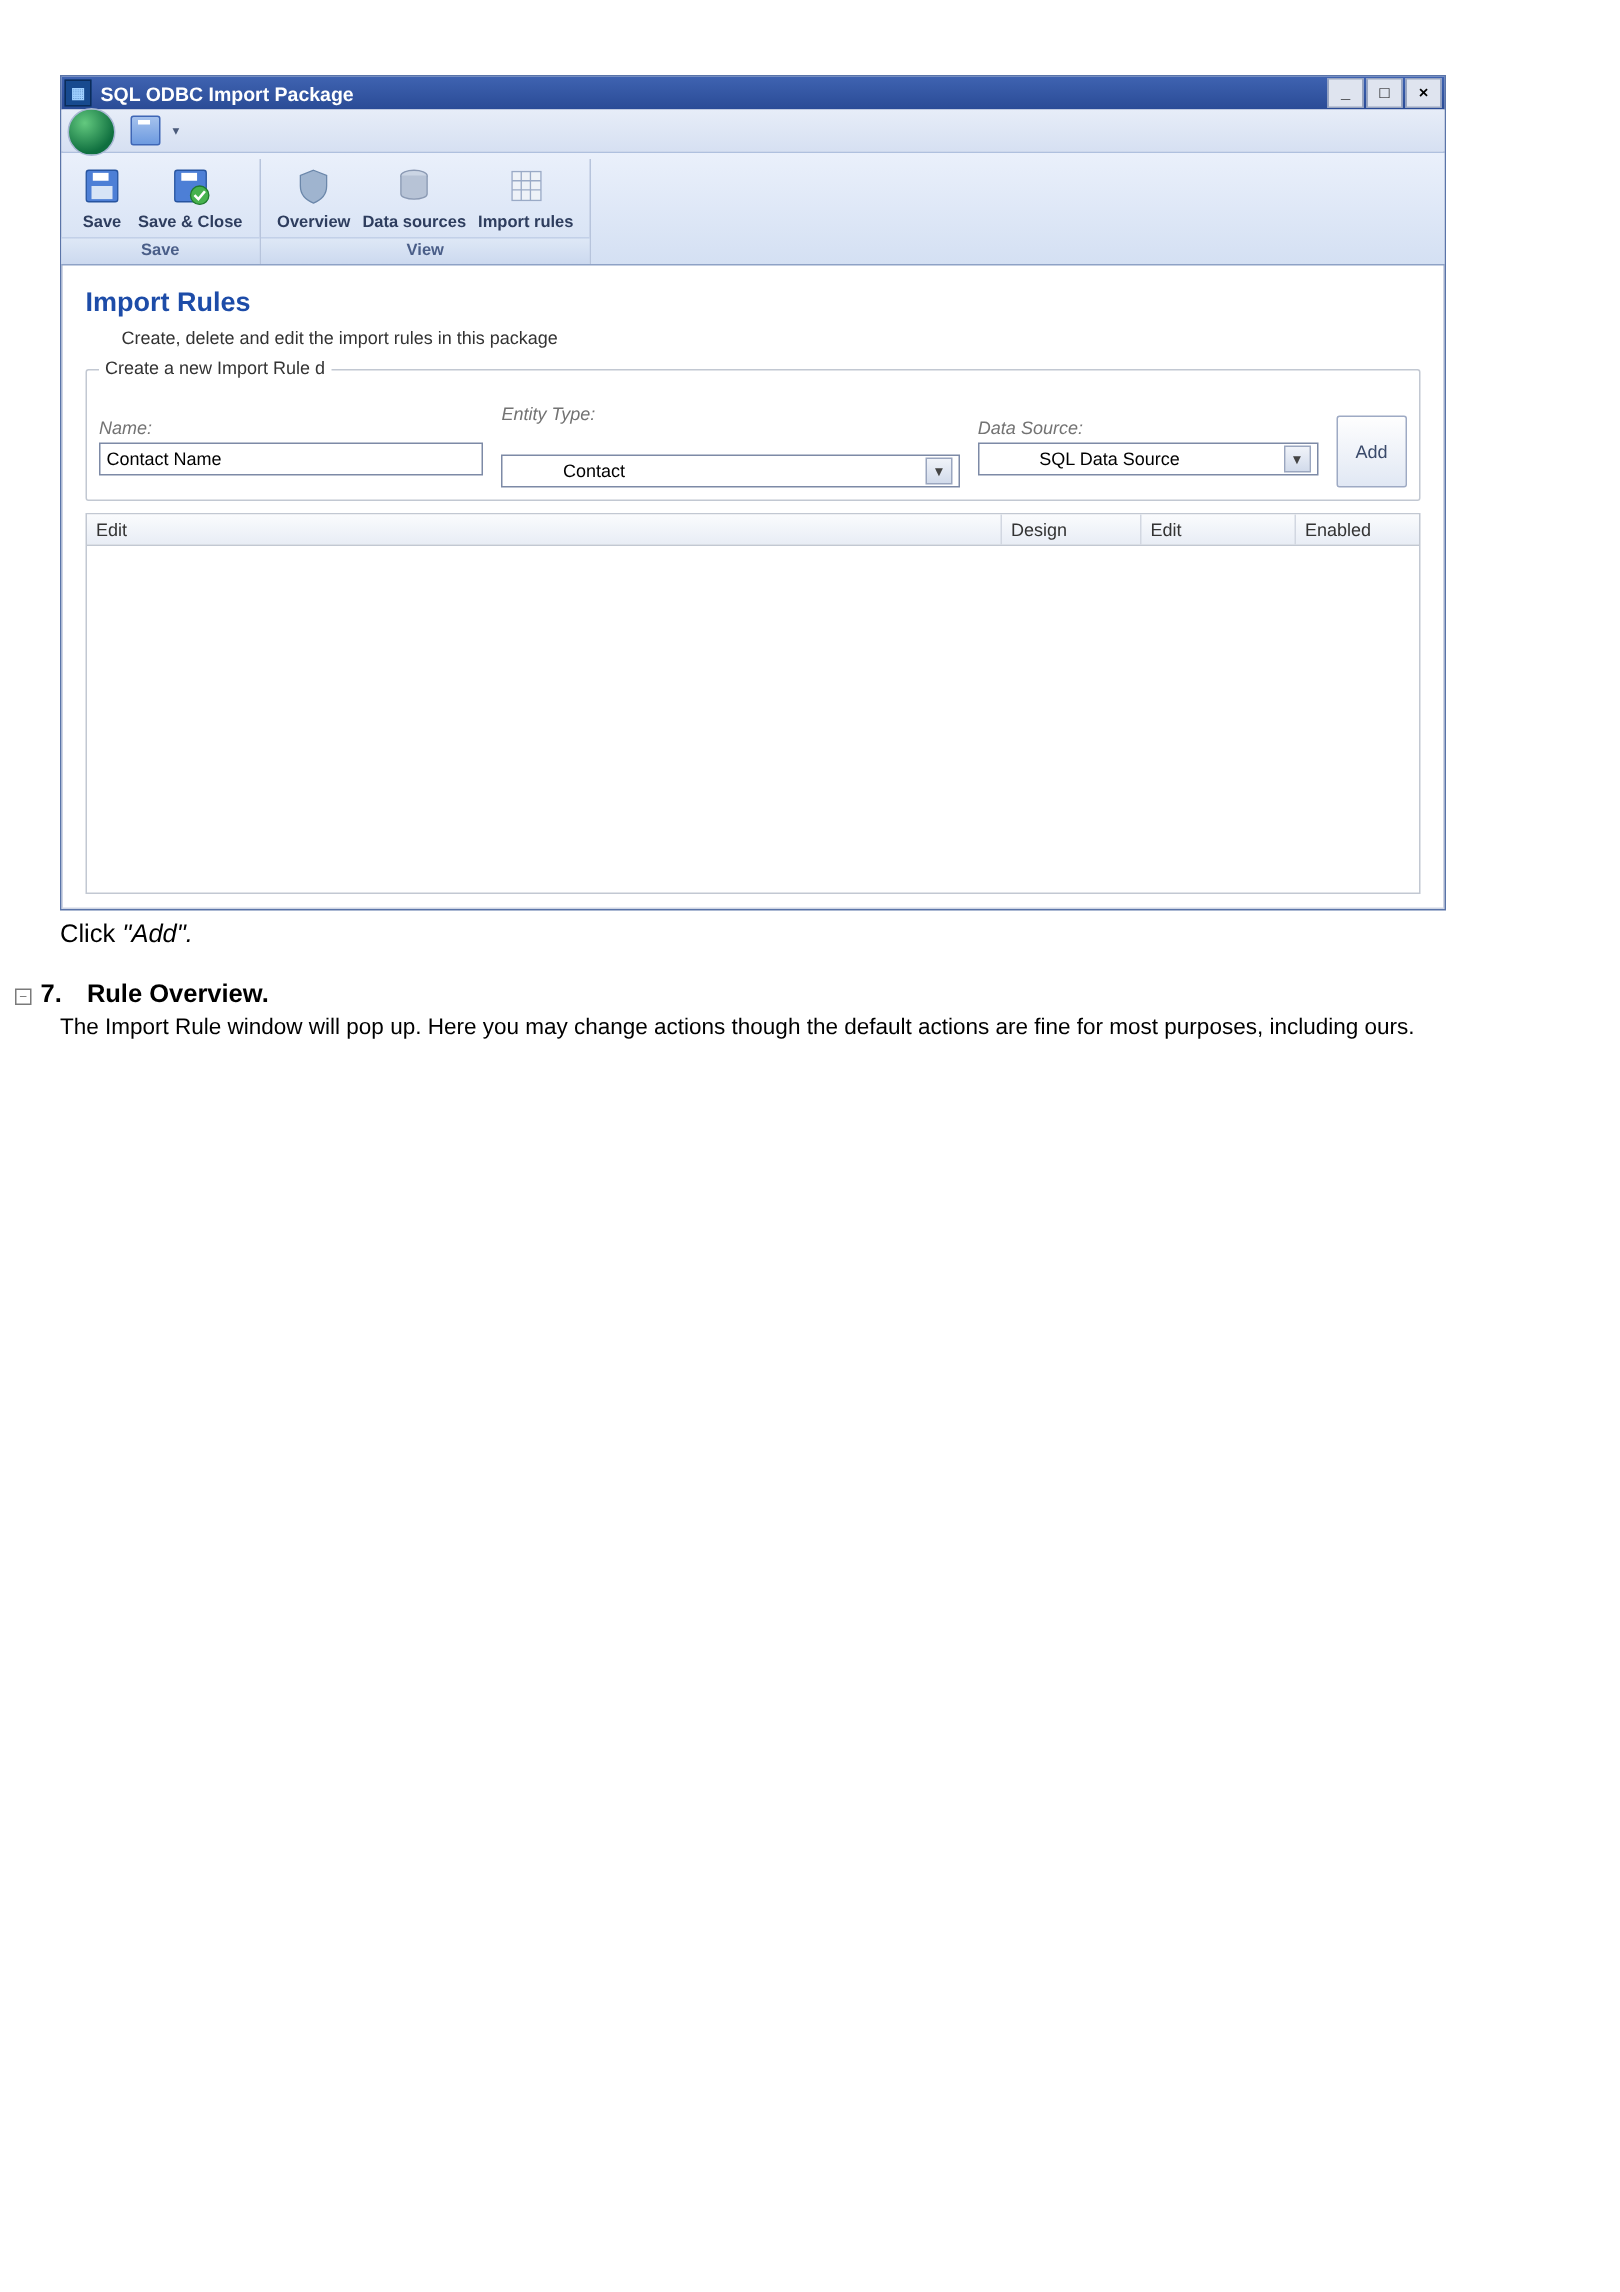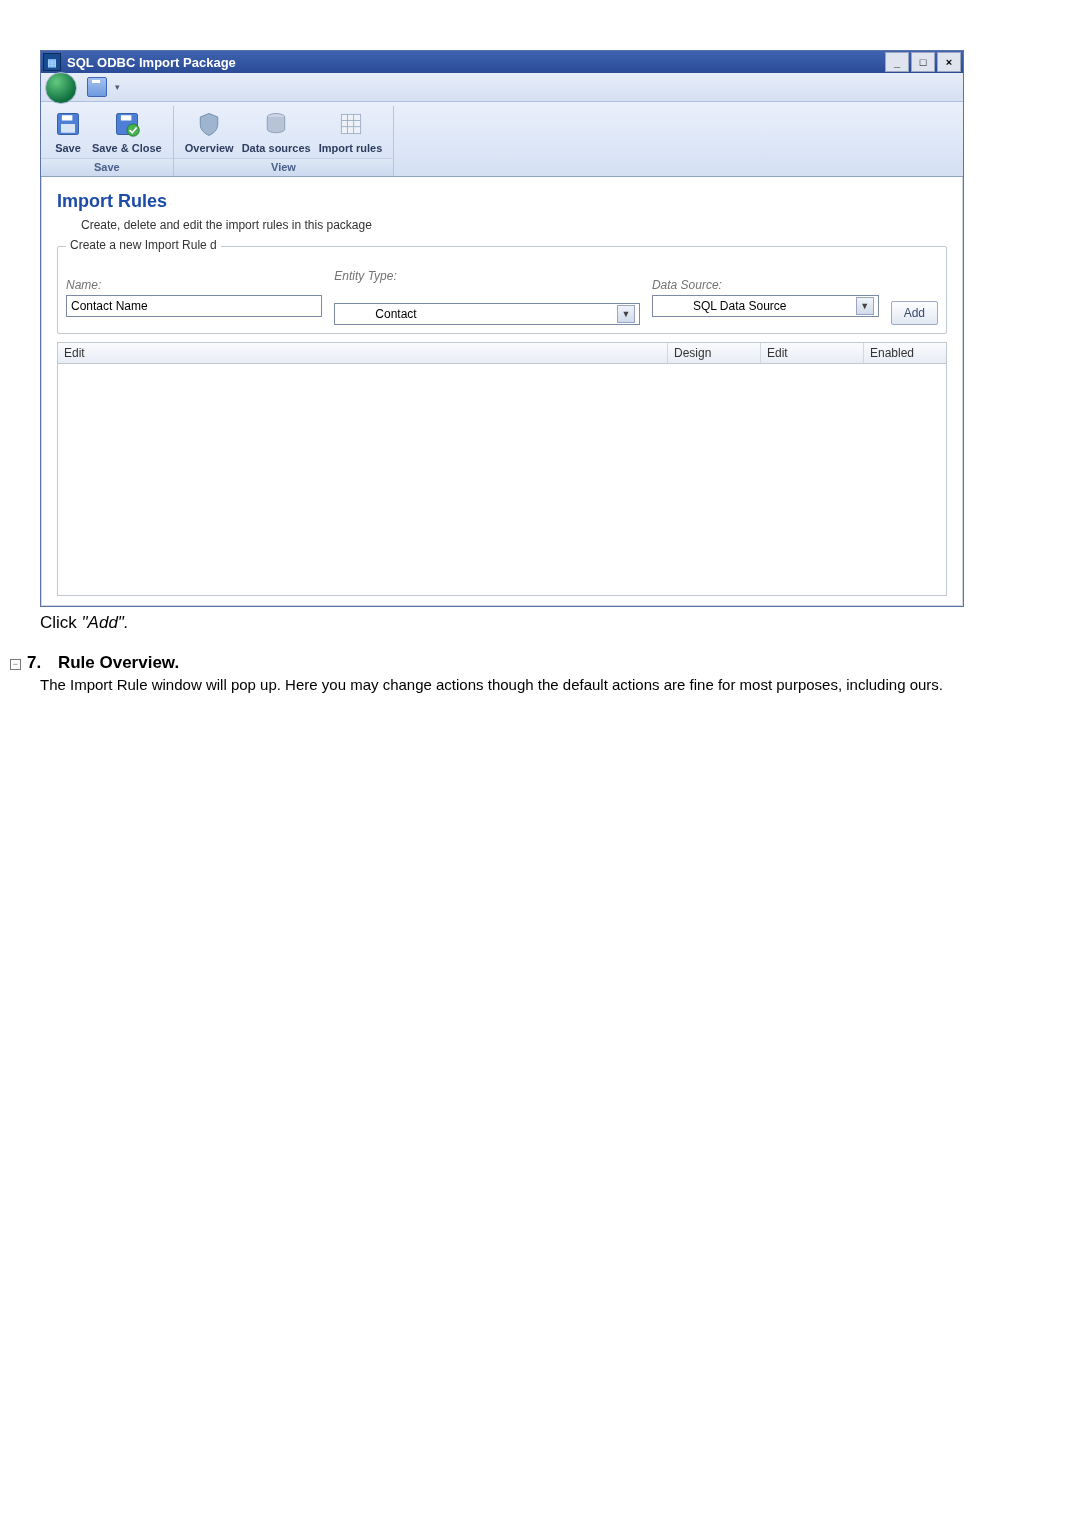--- a/index.html
+++ b/index.html
@@ -224,21 +224,21 @@
   .field.select { justify-content: space-between; padding-left: 40px; }
   .select .arrow {
     width: 16px; height: 16px;
     border: 1px solid #9aa6bf;
     background: linear-gradient(#f0f3f9, #d2dbeb);
     display: flex; align-items:center; justify-content:center;
     font-size: 9px; color:#444;
   }
   .btn {
     height: 22px;
-    padding: 0 12px;
+    padding: 12px 12px;
     border: 1px solid #9eaac4;
     background: linear-gradient(#fefefe, #e1e8f4);
     border-radius: 2px;
     font-size: 12px;
     color:#3a4a6a;
     display: inline-flex; align-items:center;
     align-self: flex-end;
   }
 
   .grid {

